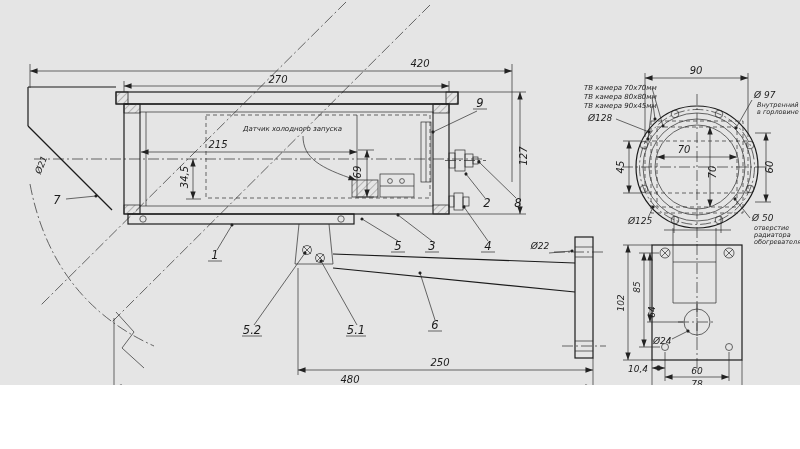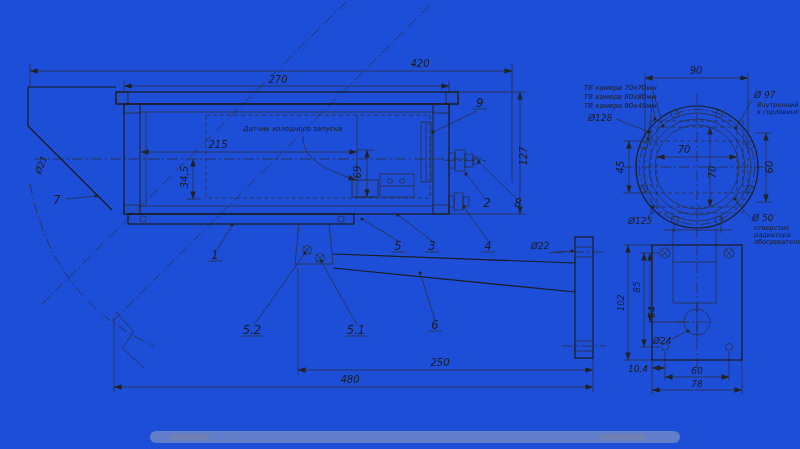--- a/index.html
+++ b/index.html
@@ -1,16 +1,16 @@
 <!DOCTYPE html>
 <html><head>
 <meta charset="utf-8">
 <style>
   html,body{margin:0;padding:0;background:#ffffff;}
-  .page{position:relative;width:800px;height:449px;background:#1d4ed8;overflow:hidden;}
+  .page{position:relative;width:800px;height:385px;background:#e5e5e5;overflow:hidden;}
   svg{position:absolute;left:0;top:0;}
   text{font-family:"DejaVu Sans",sans-serif;font-style:italic;fill:#1c1c1c;}
   .dim{font-size:10px;}
   .dim-s{font-size:9px;}
   .callout{font-size:11.5px;}
   .note{font-size:7px;}
   .note-s{font-size:6.5px;}
   .thin{stroke:#2b2b2b;stroke-width:.7;fill:none;}
   .med{stroke:#1b1b1b;stroke-width:1.2;fill:none;}
   .dash{stroke-dasharray:4 3;}

